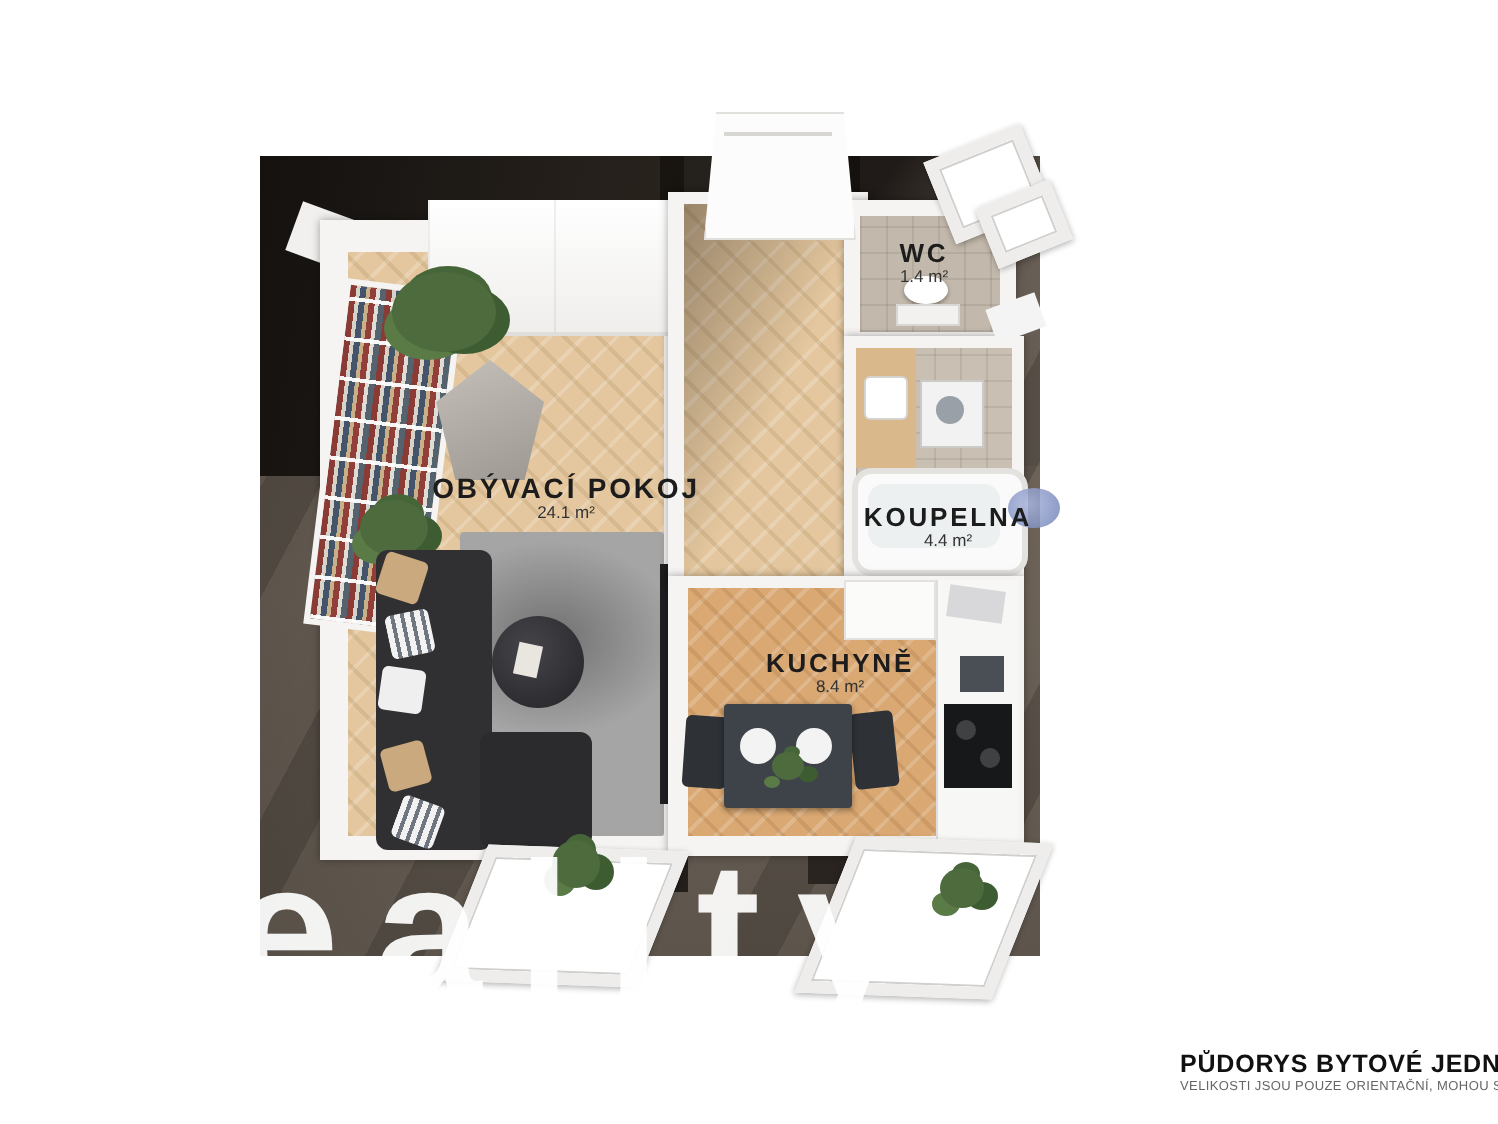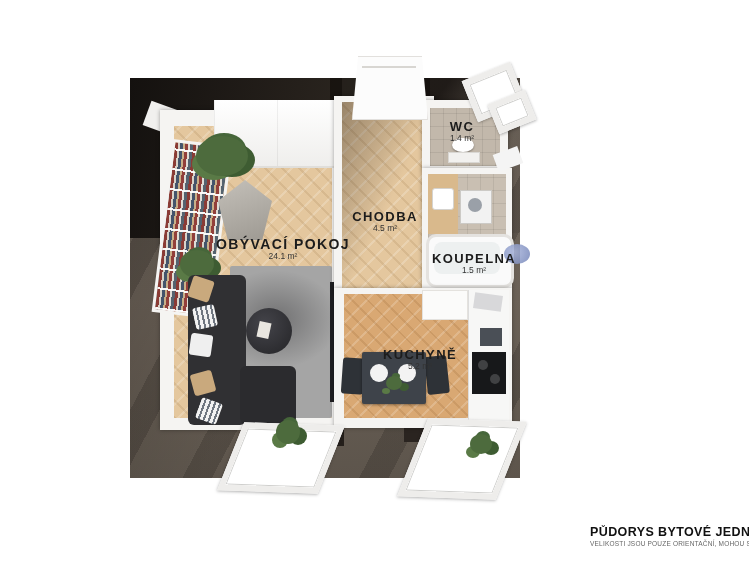--- a/index.html
+++ b/index.html
@@ -146,40 +146,37 @@
     <div class="abs" style="left:36px;top:76px;width:18px;height:18px;border-radius:50%;background:#f3f3f3;"></div>
     <div class="abs" style="left:64px;top:76px;width:18px;height:18px;border-radius:50%;background:#f3f3f3;"></div>
     <div class="abs plant" style="left:52px;top:88px;width:16px;height:14px;"></div>
   </div>
 
   <div class="abs window" style="left:230px;top:424px;width:90px;height:56px;transform:skewX(-20deg) rotate(2deg);z-index:20;"></div>
   <div class="abs window" style="left:412px;top:420px;width:88px;height:66px;transform:skewX(-20deg) rotate(2deg);z-index:20;"></div>
   <div class="abs plant" style="left:276px;top:420px;width:24px;height:24px;z-index:21;"></div>
   <div class="abs plant" style="left:470px;top:434px;width:22px;height:20px;z-index:21;"></div>
 
+  <div class="abs watermark">eality</div>
 
   <div class="abs label" style="left:208px;top:238px;width:150px;">
     <div class="nm" style="font-size:14px;">OBÝVACÍ POKOJ</div>
     <div class="ar">24.1 m²</div>
-  </div>
-  <div class="abs label" style="left:335px;top:210px;width:100px;">
-    <div class="nm">CHODBA</div>
-    <div class="ar">4.5 m²</div>
   </div>
   <div class="abs label" style="left:432px;top:120px;width:60px;">
     <div class="nm">WC</div>
     <div class="ar">1.4 m²</div>
   </div>
   <div class="abs label" style="left:424px;top:252px;width:100px;">
     <div class="nm">KOUPELNA</div>
-    <div class="ar">1.5 m²</div>
+    <div class="ar">4.4 m²</div>
   </div>
-  <div class="abs label" style="left:370px;top:325px;width:100px;margin-top:23px;">
+  <div class="abs label" style="left:370px;top:325px;width:100px;">
     <div class="nm">KUCHYNĚ</div>
-    <div class="ar">5.2 m²</div>
+    <div class="ar">8.4 m²</div>
   </div>
 
   <div class="abs caption">
     <div class="t">PŮDORYS BYTOVÉ JEDNO</div>
     <div class="d">VELIKOSTI JSOU POUZE ORIENTAČNÍ, MOHOU SE LIŠ</div>
   </div>
 
 </div>
 
 </body></html>

